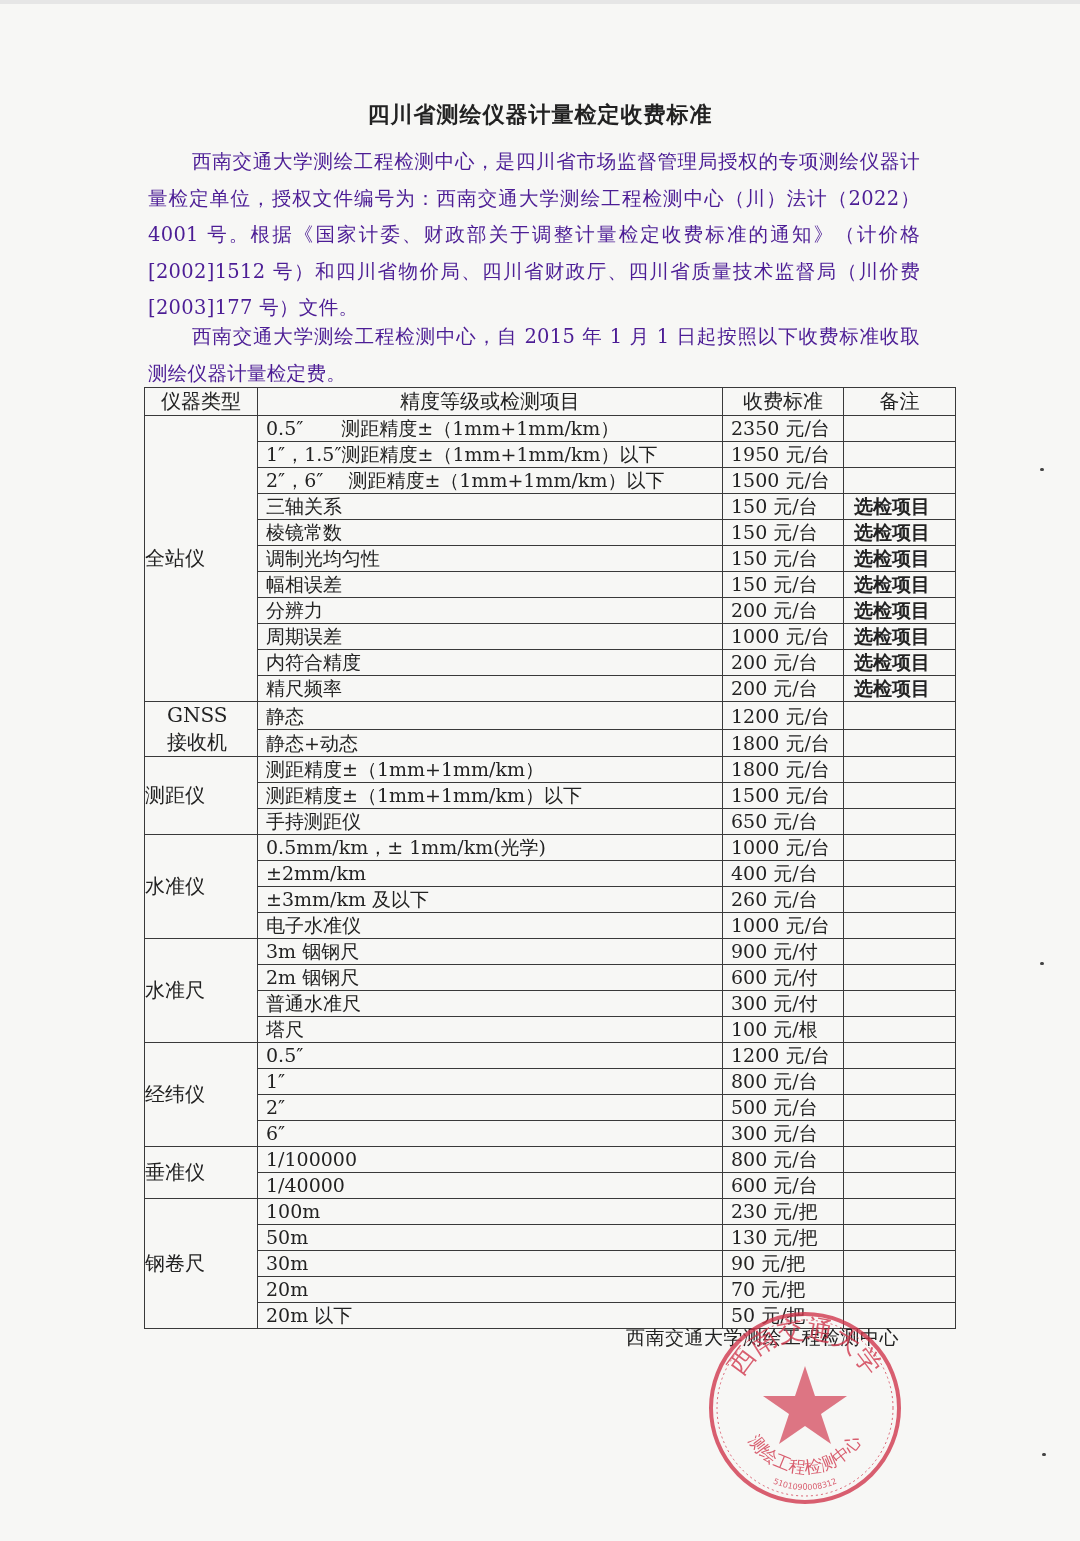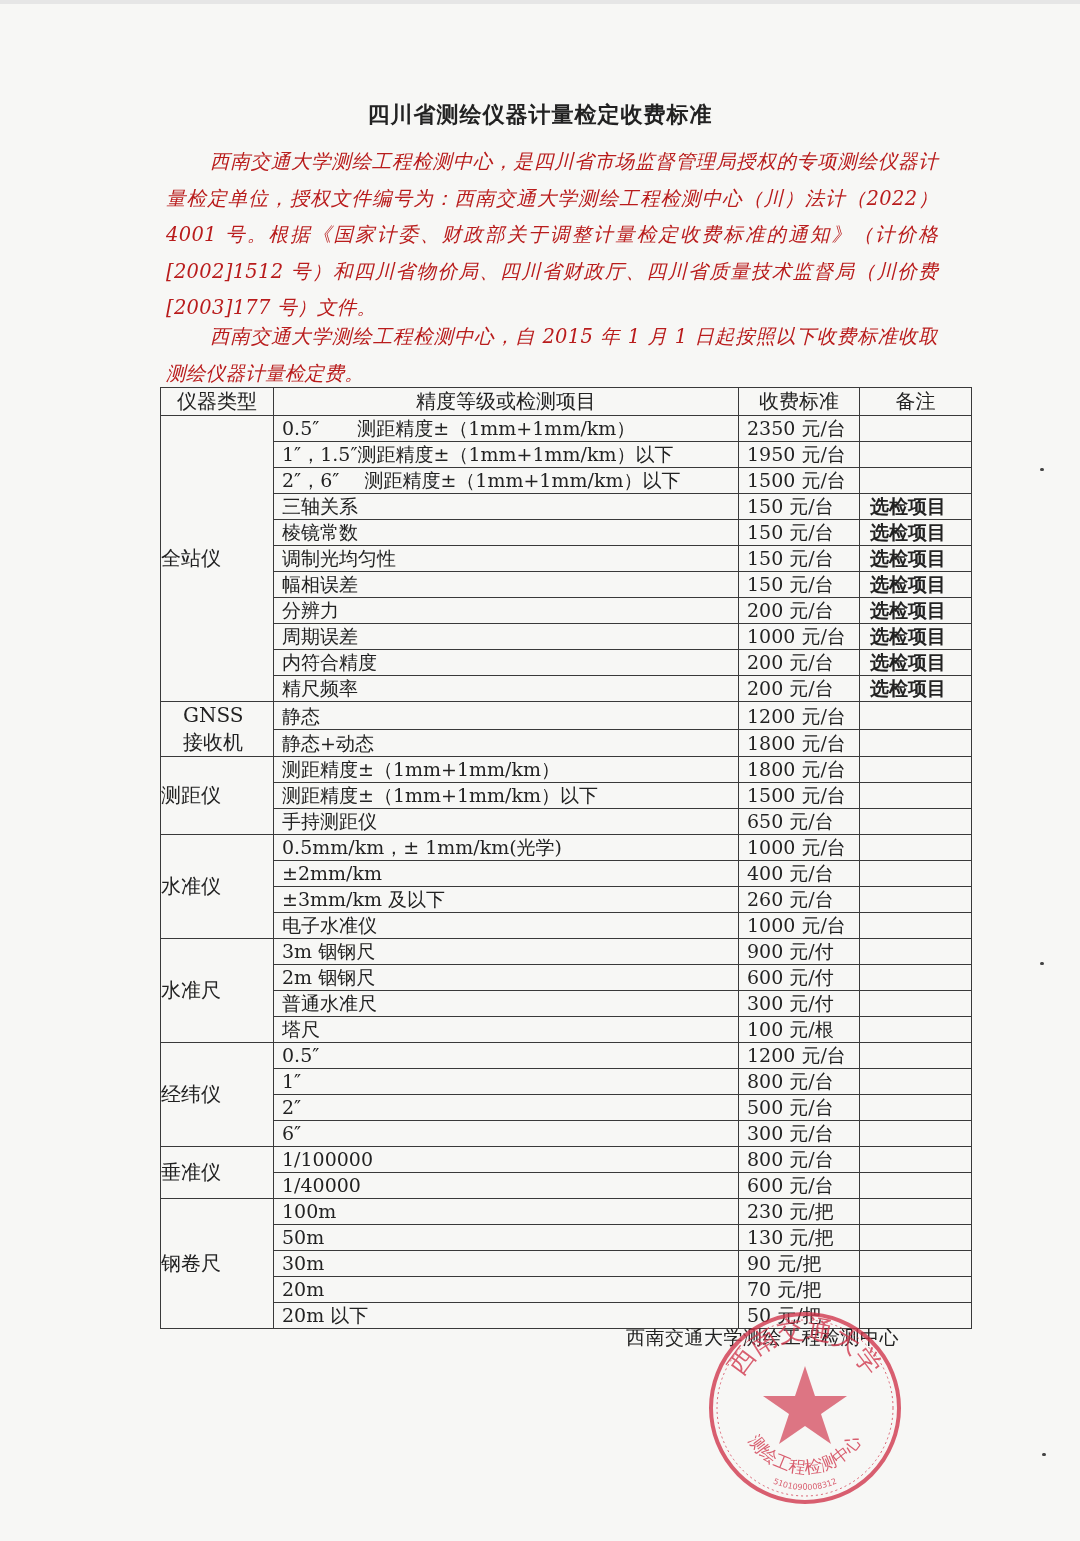--- a/index.html
+++ b/index.html
@@ -9,31 +9,30 @@
     font-family:"DejaVu Serif","Liberation Serif",serif;
     color:#1e1e1e;
   }
   .topband { position:absolute; left:0; top:0; width:1080px; height:4px; background:#e6e6e6; }
   .title {
     position:absolute; left:0; top:100px; width:1080px; text-align:center;
     font-family:"DejaVu Sans","Liberation Sans",sans-serif;
     font-weight:bold; font-size:22px; letter-spacing:1px; color:#222;
   }
   .para {
-    position:absolute; left:166px; width:772px;
-    font-size:19.5px; line-height:36.5px; text-align:justify; color:#b91c1c;
+    position:absolute; left:148px; width:772px;
+    font-size:19.5px; line-height:36.5px; text-align:justify; color:#4c1d95;
     letter-spacing:0.3px;
-    font-style:italic;
   }
   .p1 { top:144px; text-indent:44px; }
   .p2 { top:319px; text-indent:44px; }
   table.fee {
     position:absolute; left:144px; top:387px;
     border-collapse:collapse; table-layout:fixed;
-    font-size:19px; color:#222;margin-left:16px;
+    font-size:19px; color:#222;
   }
   table.fee td, table.fee th {
     border:1.3px solid #3a3a3a; padding:0 0 0 8px; height:25px;
     white-space:nowrap; overflow:hidden; font-weight:normal; text-align:left;
     line-height:25px; vertical-align:bottom;
   }
   table.fee th { text-align:center; padding:0; height:27px; vertical-align:middle; font-size:20px; }
   table.fee td.type { text-align:left; padding:0; vertical-align:middle; font-size:20px; line-height:27px; white-space:normal; }
   table.fee td.price { padding-left:8px; }
   table.fee td.note { padding-left:10px;font-weight:bold; }

